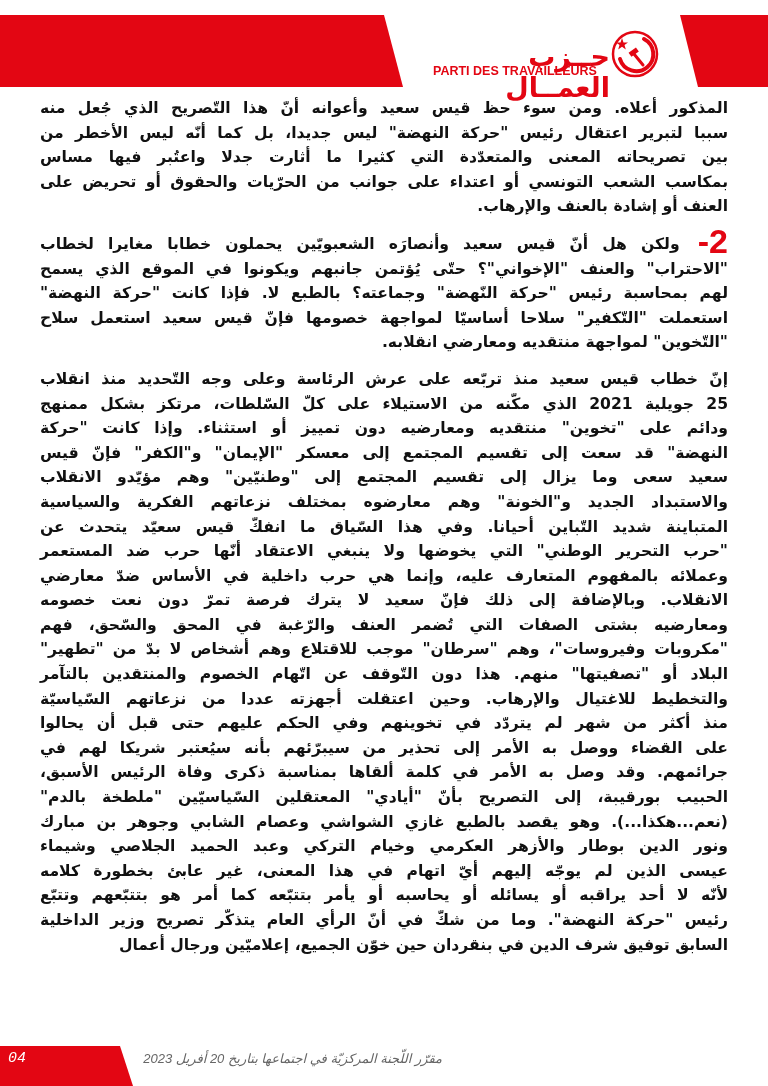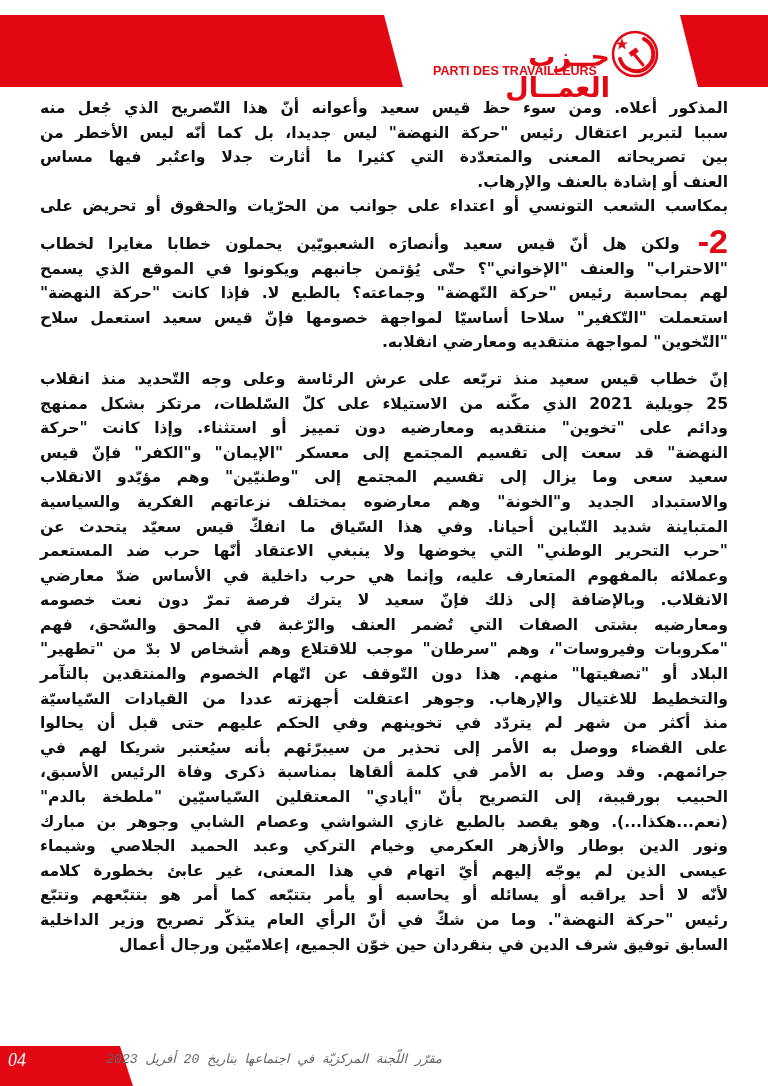--- a/index.html
+++ b/index.html
@@ -46,26 +46,26 @@
     color: #e30613; font-family: "Liberation Sans", sans-serif; font-weight: bold;
     font-size: 34px; line-height: 20px; vertical-align: -4px; margin-left: 4px;
   }
   .footer-bar {
     position: absolute; left: 0; top: 1046px; width: 133px; height: 40px;
     background: #e30613;
     clip-path: polygon(0 0, 120px 0, 133px 40px, 0 40px);
   }
   .page-num {
     position: absolute; left: 8px; top: 1050px; color: #fff; font-style: italic;
-    font-family: Liberation Serif, serif; font-size: 18px;
+    font-family: Liberation Mono, monospace; font-size: 15px;
   }
   .footer-text {
     position: absolute; left: 230px; top: 1051px; width: 212px;
     direction: rtl; text-align: center; color: #666;
-    font-family: Liberation Mono, monospace; font-style: italic; font-size: 13px;
+    font-family: Liberation Sans, sans-serif; font-style: italic; font-size: 13px;
     white-space: nowrap;
   }
 </style>
 </head>
 <body>
 
 <div class="header-bar-left"></div>
 <div class="header-bar-right"></div>
 
 <div class="logo">
@@ -78,22 +78,22 @@
     <rect x="19" y="21" width="9" height="5" fill="#e30613" transform="rotate(-35 23 23)"></rect>
     <line x1="24" y1="25" x2="33" y2="36" stroke="#e30613" stroke-width="3" stroke-linecap="round"></line>
   </svg>
 </div>
 
 <div class="content">
   <p class="para" id="p0">
       <span class="line">المذكور أعلاه. ومن سوء حظ قيس سعيد وأعوانه أنّ هذا التّصريح الذي جُعل منه</span>
       <span class="line">سببا لتبرير اعتقال رئيس "حركة النهضة" ليس جديدا، بل كما أنّه ليس الأخطر من</span>
       <span class="line">بين تصريحاته المعنى والمتعدّدة التي كثيرا ما أثارت جدلا واعتُبر فيها مساس</span>
+      <span class="line">بمكاسب الشعب التونسي أو اعتداء على جوانب من الحرّيات والحقوق أو تحريض على</span>
       <span class="line last">العنف أو إشادة بالعنف والإرهاب.</span>
-      <span class="line">بمكاسب الشعب التونسي أو اعتداء على جوانب من الحرّيات والحقوق أو تحريض على</span>
     </p>
   <p class="para" id="p1">
       <span class="line"><span class="num">2-</span> ولكن هل أنّ قيس سعيد وأنصارَه الشعبويّين يحملون خطابا مغايرا لخطاب</span>
       <span class="line">"الاحتراب" والعنف "الإخواني"؟ حتّى يُؤتمن جانبهم ويكونوا في الموقع الذي يسمح</span>
       <span class="line">لهم بمحاسبة رئيس "حركة النّهضة" وجماعته؟ بالطبع لا. فإذا كانت "حركة النهضة"</span>
       <span class="line">استعملت "التّكفير" سلاحا أساسيّا لمواجهة خصومها فإنّ قيس سعيد استعمل سلاح</span>
       <span class="line last">"التّخوين" لمواجهة منتقديه ومعارضي انقلابه.</span>
     </p>
   <p class="para" id="p2">
       <span class="line">إنّ خطاب قيس سعيد منذ تربّعه على عرش الرئاسة وعلى وجه التّحديد منذ انقلاب</span>
@@ -102,21 +102,21 @@
       <span class="line">النهضة" قد سعت إلى تقسيم المجتمع إلى معسكر "الإيمان" و"الكفر" فإنّ قيس</span>
       <span class="line">سعيد سعى وما يزال إلى تقسيم المجتمع إلى "وطنيّين" وهم مؤيّدو الانقلاب</span>
       <span class="line">والاستبداد الجديد و"الخونة" وهم معارضوه بمختلف نزعاتهم الفكرية والسياسية</span>
       <span class="line">المتباينة شديد التّباين أحيانا. وفي هذا السّياق ما انفكّ قيس سعيّد يتحدث عن</span>
       <span class="line">"حرب التحرير الوطني" التي يخوضها ولا ينبغي الاعتقاد أنّها حرب ضد المستعمر</span>
       <span class="line">وعملائه بالمفهوم المتعارف عليه، وإنما هي حرب داخلية في الأساس ضدّ معارضي</span>
       <span class="line">الانقلاب. وبالإضافة إلى ذلك فإنّ سعيد لا يترك فرصة تمرّ دون نعت خصومه</span>
       <span class="line">ومعارضيه بشتى الصفات التي تُضمر العنف والرّغبة في المحق والسّحق، فهم</span>
       <span class="line">"مكروبات وفيروسات"، وهم "سرطان" موجب للاقتلاع وهم أشخاص لا بدّ من "تطهير"</span>
       <span class="line">البلاد أو "تصفيتها" منهم. هذا دون التّوقف عن اتّهام الخصوم والمنتقدين بالتآمر</span>
-      <span class="line">والتخطيط للاغتيال والإرهاب. وجوهر اعتقلت أجهزته عددا من القيادات السّياسيّة</span>
+      <span class="line">والتخطيط للاغتيال والإرهاب. وحين اعتقلت أجهزته عددا من نزعاتهم السّياسيّة</span>
       <span class="line">منذ أكثر من شهر لم يتردّد في تخوينهم وفي الحكم عليهم حتى قبل أن يحالوا</span>
       <span class="line">على القضاء ووصل به الأمر إلى تحذير من سيبرّئهم بأنه سيُعتبر شريكا لهم في</span>
       <span class="line">جرائمهم. وقد وصل به الأمر في كلمة ألقاها بمناسبة ذكرى وفاة الرئيس الأسبق،</span>
       <span class="line">الحبيب بورقيبة، إلى التصريح بأنّ "أيادي" المعتقلين السّياسيّين "ملطخة بالدم"</span>
       <span class="line">(نعم...هكذا...). وهو يقصد بالطبع غازي الشواشي وعصام الشابي وجوهر بن مبارك</span>
       <span class="line">ونور الدين بوطار والأزهر العكرمي وخيام التركي وعبد الحميد الجلاصي وشيماء</span>
       <span class="line">عيسى الذين لم يوجّه إليهم أيّ اتهام في هذا المعنى، غير عابئ بخطورة كلامه</span>
       <span class="line">لأنّه لا أحد يراقبه أو يسائله أو يحاسبه أو يأمر بتتبّعه كما أمر هو بتتبّعهم وتتبّع</span>
       <span class="line">رئيس "حركة النهضة". وما من شكّ في أنّ الرأي العام يتذكّر تصريح وزير الداخلية</span>
       <span class="line last">السابق توفيق شرف الدين في بنقردان حين خوّن الجميع، إعلاميّين ورجال أعمال</span>

